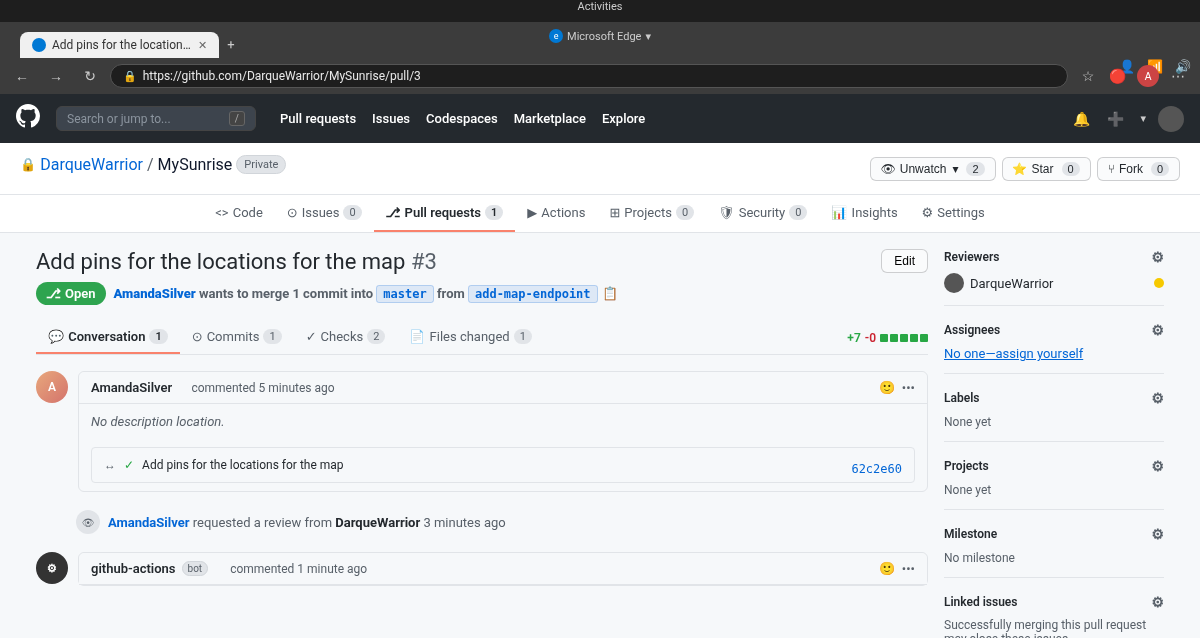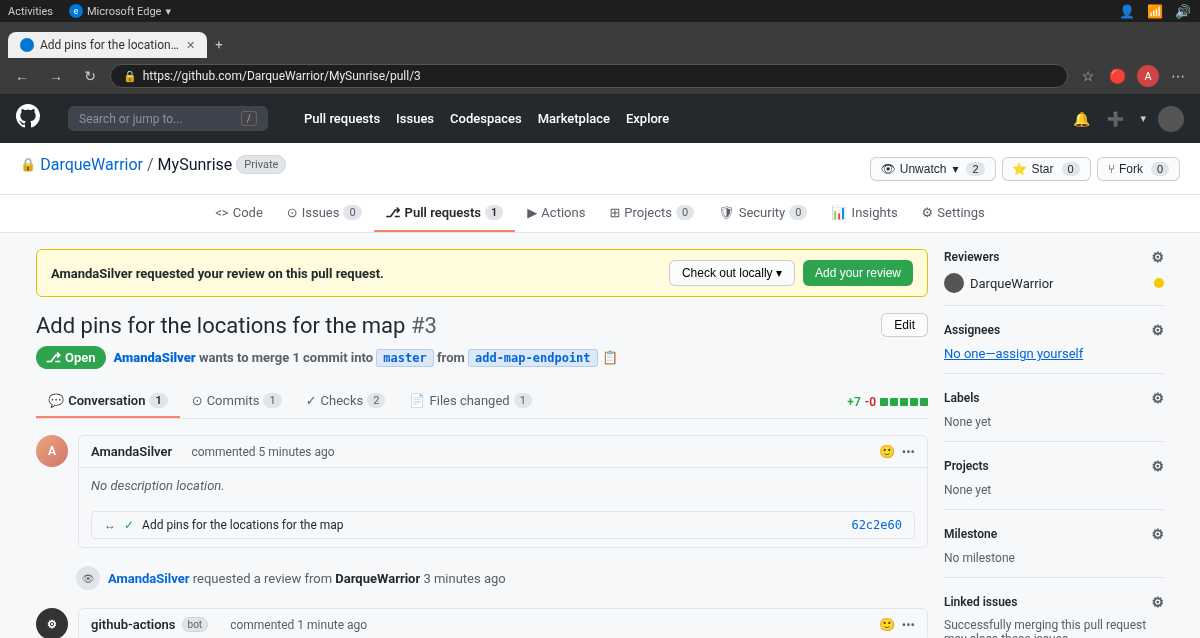--- a/index.html
+++ b/index.html
@@ -1,36 +1,36 @@
 <!DOCTYPE html>
 <html><head>
   <meta charset="utf-8">
   <style>
     * { box-sizing: border-box; margin: 0; padding: 0; }
     body { font-family: -apple-system, BlinkMacSystemFont, 'Segoe UI', Roboto, sans-serif; font-size: 13px; background: #f6f8fa; color: #24292e; }
     
     
-    .browser-chrome { background: #3c3c3c; height: 36px; display: flex; align-items: flex-start; padding: 0 8px; gap: 6px; }
+    .browser-chrome { background: #3c3c3c; height: 36px; display: flex; align-items: flex-start; padding: 0 20px; gap: 6px; }
     .browser-tabs { display: flex; align-items: flex-end; height: 100%; }
     .browser-tab { background: #f0f0f0; border-radius: 8px 8px 0 0; padding: 6px 12px; font-size: 12px; color: #333; display: flex; align-items: center; gap: 6px; min-width: 160px; }
     .tab-favicon { width: 14px; height: 14px; background: #0078d7; border-radius: 50%; }
     .tab-close { margin-left: auto; color: #666; cursor: pointer; font-size: 11px; }
     .tab-new { background: transparent; color: #ccc; padding: 6px 8px; cursor: pointer; }
     
     
     .address-bar-row { background: #3c3c3c; padding: 4px 8px; display: flex; align-items: center; gap: 6px; }
     .nav-btn { background: none; border: none; color: #ccc; cursor: pointer; width: 28px; height: 28px; display: flex; align-items: center; justify-content: center; border-radius: 4px; font-size: 14px; }
     .address-bar { flex: 1; background: #1e1e1e; border: 1px solid #555; border-radius: 16px; padding: 4px 12px; color: #fff; font-size: 12px; display: flex; align-items: center; gap: 6px; }
     .address-lock { color: #aaa; font-size: 11px; }
     .address-text { color: #e8e8e8; }
     .toolbar-icons { display: flex; gap: 2px; }
     .toolbar-icon { background: none; border: none; color: #ccc; cursor: pointer; width: 28px; height: 28px; display: flex; align-items: center; justify-content: center; border-radius: 4px; font-size: 14px; }
     
     
-    .gh-header { background: #24292e; padding: 10px 16px; display: flex; align-items: center; gap: 28px; }
+    .gh-header { background: #24292e; padding: 10px 16px; display: flex; align-items: center; gap: 16px; }
     .gh-logo { color: white; font-size: 22px; }
     .gh-search { background: #3d444d; border: 1px solid #444; border-radius: 6px; padding: 4px 10px; color: #ccc; font-size: 12px; width: 200px; display: flex; align-items: center; justify-content: space-between; cursor: pointer; }
     .gh-search-kbd { background: #444; border: 1px solid #666; border-radius: 3px; padding: 1px 5px; font-size: 10px; color: #aaa; }
     .gh-nav { display: flex; gap: 16px; margin-left: 8px; }
     .gh-nav-item { color: #fff; text-decoration: none; font-size: 13px; font-weight: 500; cursor: pointer; }
     .gh-header-right { margin-left: auto; display: flex; align-items: center; gap: 8px; }
     .gh-header-icon { color: #ccc; cursor: pointer; font-size: 14px; padding: 4px; }
     .gh-header-avatar { width: 26px; height: 26px; background: #555; border-radius: 50%; cursor: pointer; }
     
     
@@ -124,21 +124,21 @@
     
     .diff-bar { display: flex; gap: 2px; }
     .diff-block-add { background: #28a745; width: 8px; height: 8px; border-radius: 1px; }
     
     .topbar-area { background: #202020; }
   </style>
 </head>
 <body>
 
 <div class="topbar-area">
-  <div style="background:#1e1e1e; height:22px; display:flex; align-items:center; padding:0 8px; font-size:11px; color:#ccc; gap:16px;">
+  <div style="background:#1e1e1e; height:22px; display:flex; align-items:center; padding:0 8px; font-size:11px; color:#ccc; gap:16px;flex-direction:column;">
     <span style="cursor:pointer;">Activities</span>
     <div style="display:flex; align-items:center; gap:4px;">
       <div style="width:14px; height:14px; background:#0078d4; border-radius:50%; display:flex; align-items:center; justify-content:center; font-size:9px; color:white;">e</div>
       <span style="cursor:pointer;">Microsoft Edge</span>
       <span style="cursor:pointer;">▾</span>
     </div>
     <div style="margin-left:auto; display:flex; gap:12px; align-items:center;">
       <span style="font-size:13px;">👤</span>
       <span style="font-size:13px;">📶</span>
       <span style="font-size:13px;">🔊</span>
@@ -259,29 +259,20 @@
       </a>
       <a class="repo-nav-item">
         <span>⚙</span> Settings
       </a>
     </div>
   </div>
 
   <div class="main-content">
     <div class="content-left">
 
-      <div class="review-banner">
-        <span>
-          <strong>AmandaSilver requested your review on this pull request.</strong>
-        </span>
-        <div class="review-banner-actions">
-          <button class="btn-checkout">Check out locally ▾</button>
-          <button class="btn-add-review">Add your review</button>
-        </div>
-      </div>
 
       <div class="pr-title-row">
         <h1 class="pr-title">
           <span>Add pins for the locations for the map</span>
           <span class="pr-number">#3</span>
         </h1>
         <button class="btn-edit">Edit</button>
       </div>
 
       <div class="pr-meta">
@@ -343,21 +334,21 @@
             </div>
           </div>
           <div class="comment-content">
             <span class="comment-text-gray">No description location.</span>
           </div>
 
           <div class="commit-row">
             <span style="color:#586069; font-size:12px;">↔</span>
             <span style="color:#28a745;">✓</span>
             <span class="commit-msg">Add pins for the locations for the map</span>
-            <a class="commit-hash" style="margin-left:auto; color:#0366d6; font-family:monospace;">62c2e60</a>
+            <a class="commit-hash" style="margin-left:auto; color:#0366d6; font-family:monospace;margin-top:8px;">62c2e60</a>
           </div>
         </div>
       </div>
 
       <div class="event-row" style="margin-left: 40px;">
         <div style="width:24px; height:24px; border-radius:50%; background:#e1e4e8; display:flex; align-items:center; justify-content:center; margin-right:8px; font-size:10px;">👁</div>
         <span>
           <strong style="color:#0366d6; cursor:pointer;">AmandaSilver</strong>
           requested a review from
           <strong style="color:#24292e; cursor:pointer;">DarqueWarrior</strong>

